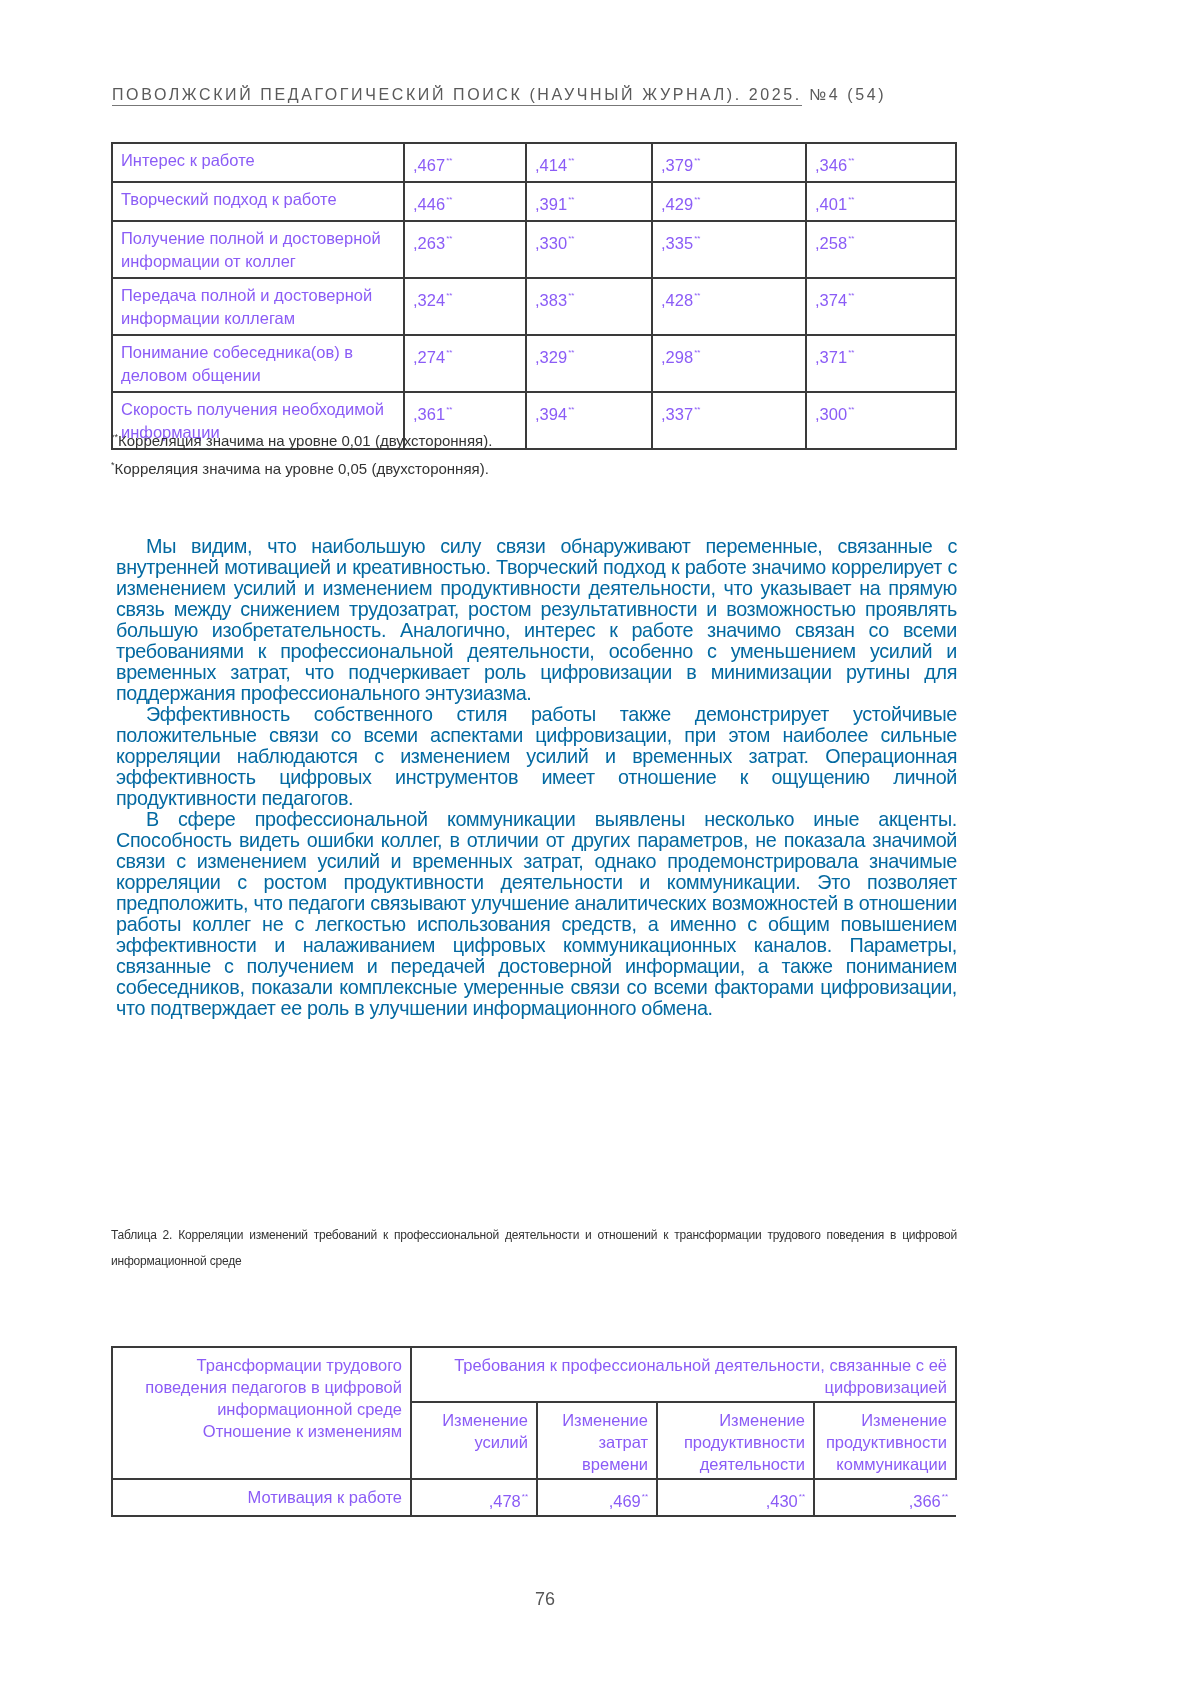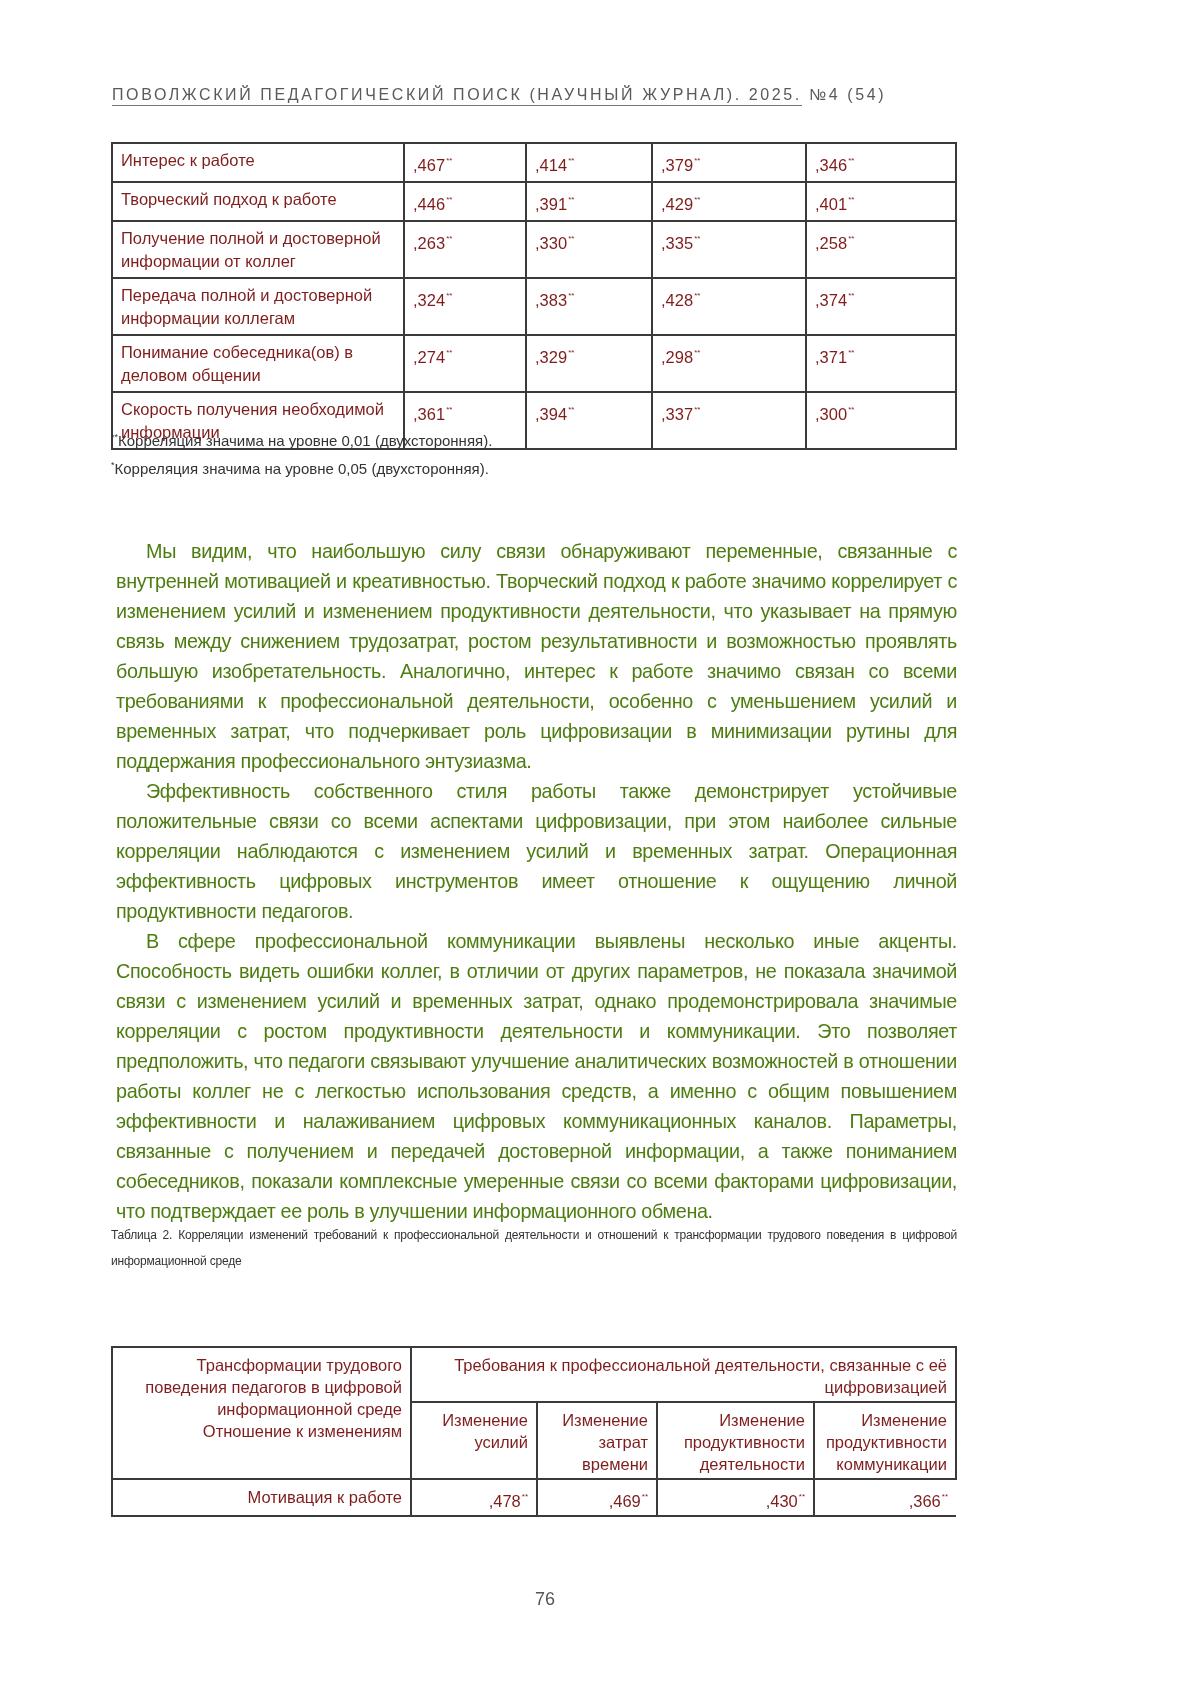--- a/index.html
+++ b/index.html
@@ -3,37 +3,37 @@
 <meta charset="utf-8">
 <style>
   html, body { margin: 0; padding: 0; background: #ffffff; }
   body { width: 1200px; height: 1694px; position: relative; overflow: hidden;
          font-family: "Liberation Sans", "DejaVu Sans", sans-serif; color: #2a2a2a; }
 
   .running-head { position: absolute; left: 112px; top: 86px; width: 690px;
     font-size: 16px; letter-spacing: 2.6px; color: #5a5a5a;
     border-bottom: 1px solid #777; padding-bottom: 1px; white-space: nowrap; }
 
-  table.corr { position: absolute; border-collapse: collapse; font-size: 16.5px; color: #7f1d1d; }
+  table.corr { position: absolute; border-collapse: collapse; font-size: 16.5px; color: #8b5cf6; }
   table.corr td, table.corr th { border: 2px solid #3a3a3a; vertical-align: top;
     padding: 5px 8px 4px 8px; line-height: 23px; font-weight: normal; text-align: left; }
   sup.sig { font-size: 8px; vertical-align: 8px; letter-spacing: 0; margin-left: 1px; }
 
   #table1 { left: 111px; top: 142px; width: 846px; }
   #table1 td.label { width: 274px; }
   #table1 td.c1 { width: 104px; }
   #table1 td.c2 { width: 108px; border-radius: 6px; }
   #table1 td.c3 { width: 136px; }
 
   .footnote { position: absolute; left: 111px; font-size: 15px; color: #333; line-height: 20px; }
   .footnote sup { font-size: 9px; }
 
   .body-text { position: absolute; left: 116px; width: 841px; top: 536px;
-    font-family: "Liberation Sans", sans-serif; font-size: 19.8px; line-height: 30px;
-    color: #4d7c0f; text-align: justify; letter-spacing: -0.35px; }
+    font-family: "Liberation Sans", sans-serif; font-size: 19.8px; line-height: 21px;
+    color: #0369a1; text-align: justify; letter-spacing: -0.35px; }
   .body-text p { margin: 0; text-indent: 30px; }
 
   .caption { position: absolute; left: 111px; top: 1222px; width: 846px;
     font-size: 12px; line-height: 26px; color: #333; text-align: justify; letter-spacing: -0.2px; }
 
   #table2 { left: 111px; top: 1346px; width: 846px; border-collapse: collapse; }
   #table2 th, #table2 td { font-size: 16.5px; line-height: 22px; padding: 6px 8px 3px 8px; text-align: right; }
   #table2 .hd-main { width: 281px; }
   #table2 .h1 { width: 108px; }
   #table2 .h2 { width: 102px; }

